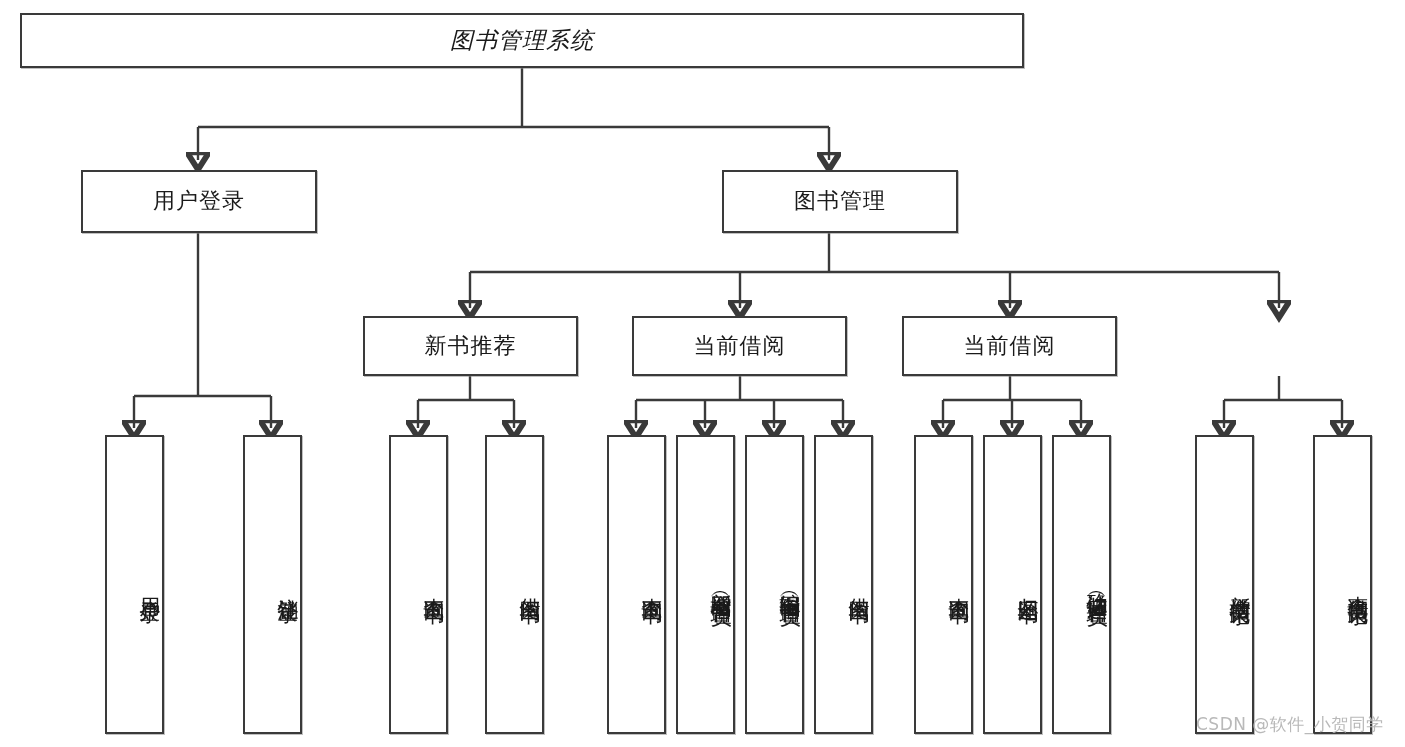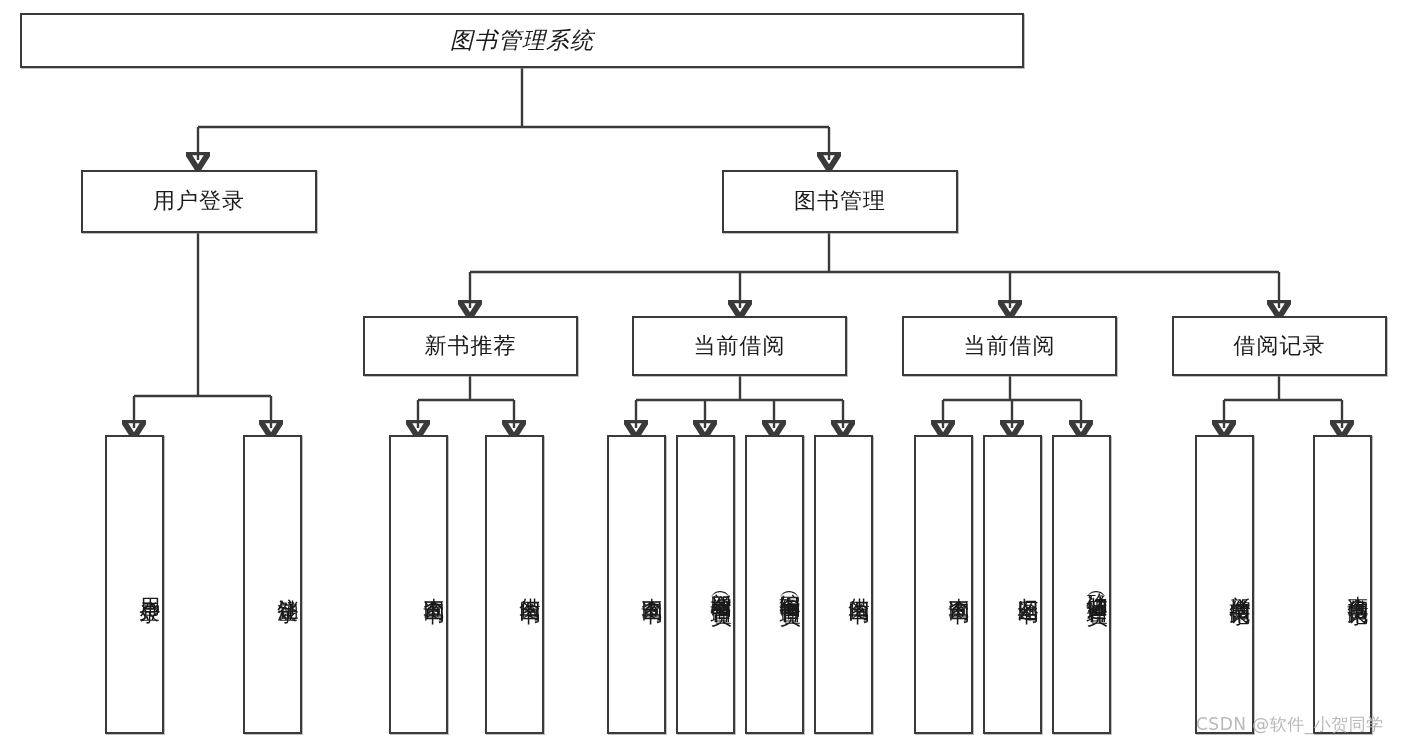--- a/index.html
+++ b/index.html
@@ -136,23 +136,20 @@
 
   <div class="node node-h" style="left:363px; top:316px; width:215px; height:60px;">
     <span>新书推荐</span>
   </div>
   <div class="node node-h" style="left:632px; top:316px; width:215px; height:60px;">
     <span>当前借阅</span>
   </div>
   <div class="node node-h" style="left:902px; top:316px; width:215px; height:60px;">
     <span>当前借阅</span>
   </div>
-  <div class="node node-h" style="left:1172px; top:316px; width:215px; height:60px;">
-    <span>借阅记录</span>
-  </div>
 
   <div class="node node-v" style="left:105px; top:435px; width:59px; height:299px;">
     <span>用户登录</span>
   </div>
   <div class="node node-v" style="left:243px; top:435px; width:59px; height:299px;">
     <span>注销登录</span>
   </div>
 
   <div class="node node-v" style="left:389px; top:435px; width:59px; height:299px;">
     <span>查询图书</span>

